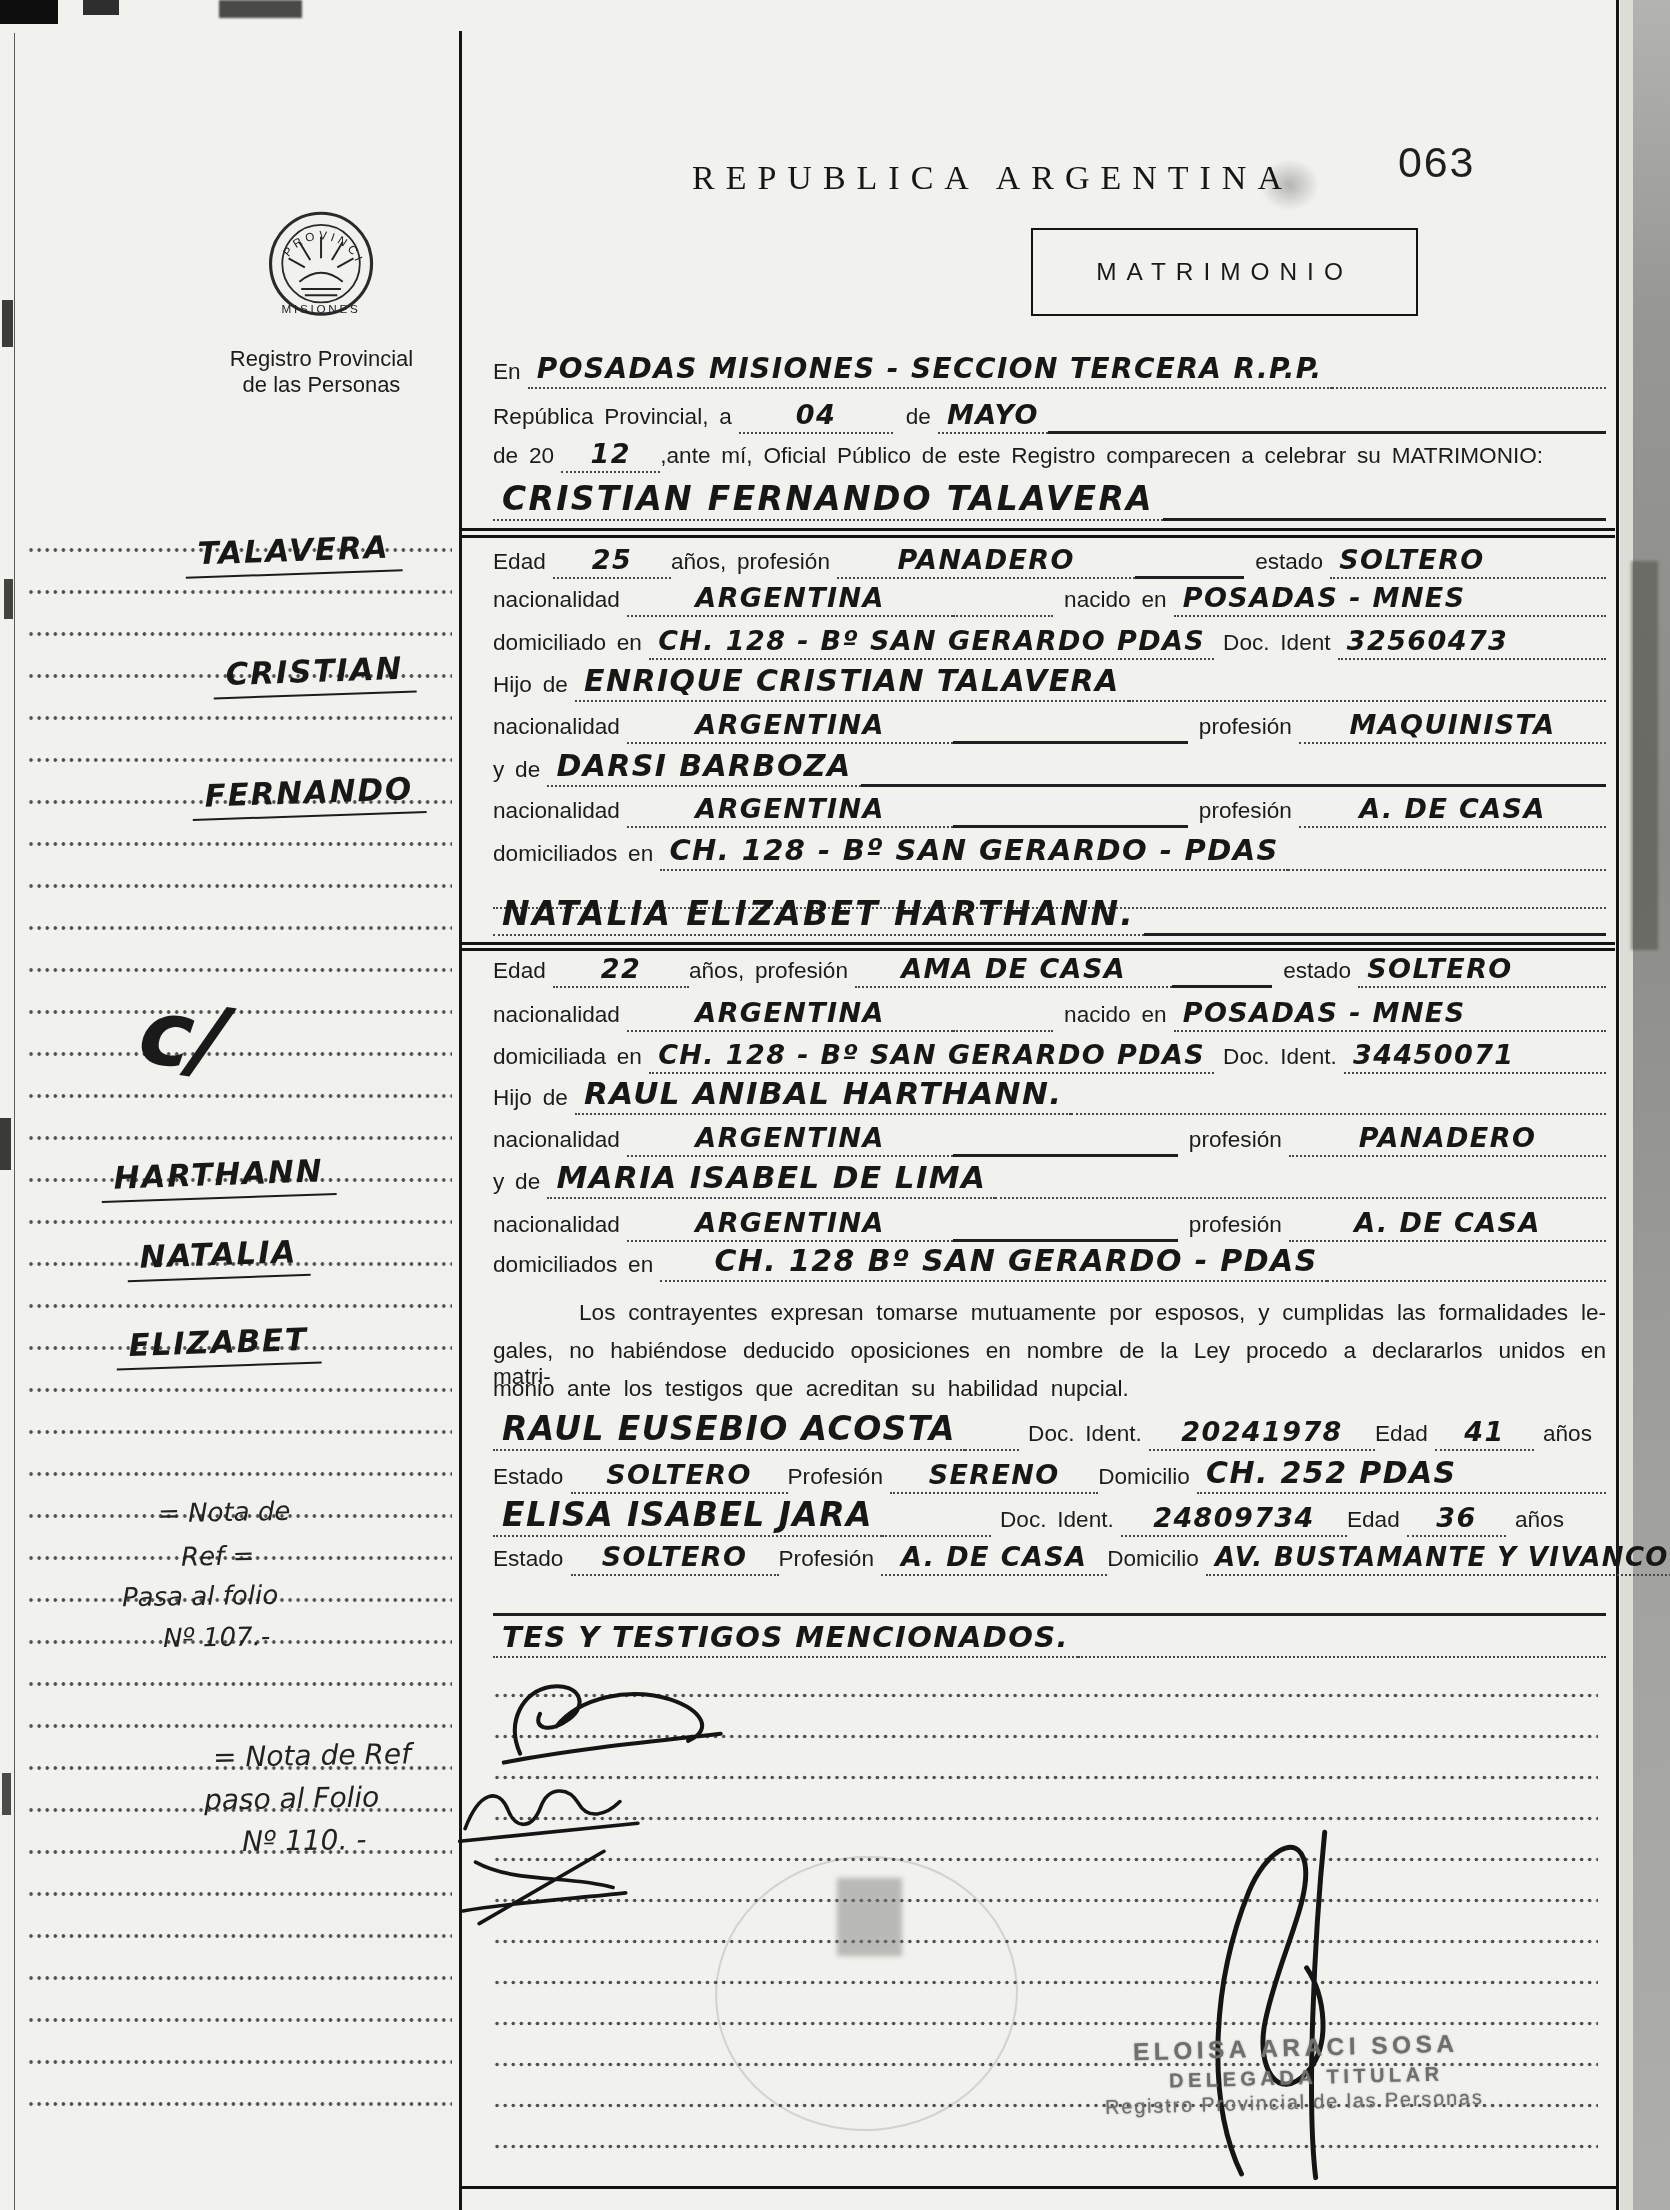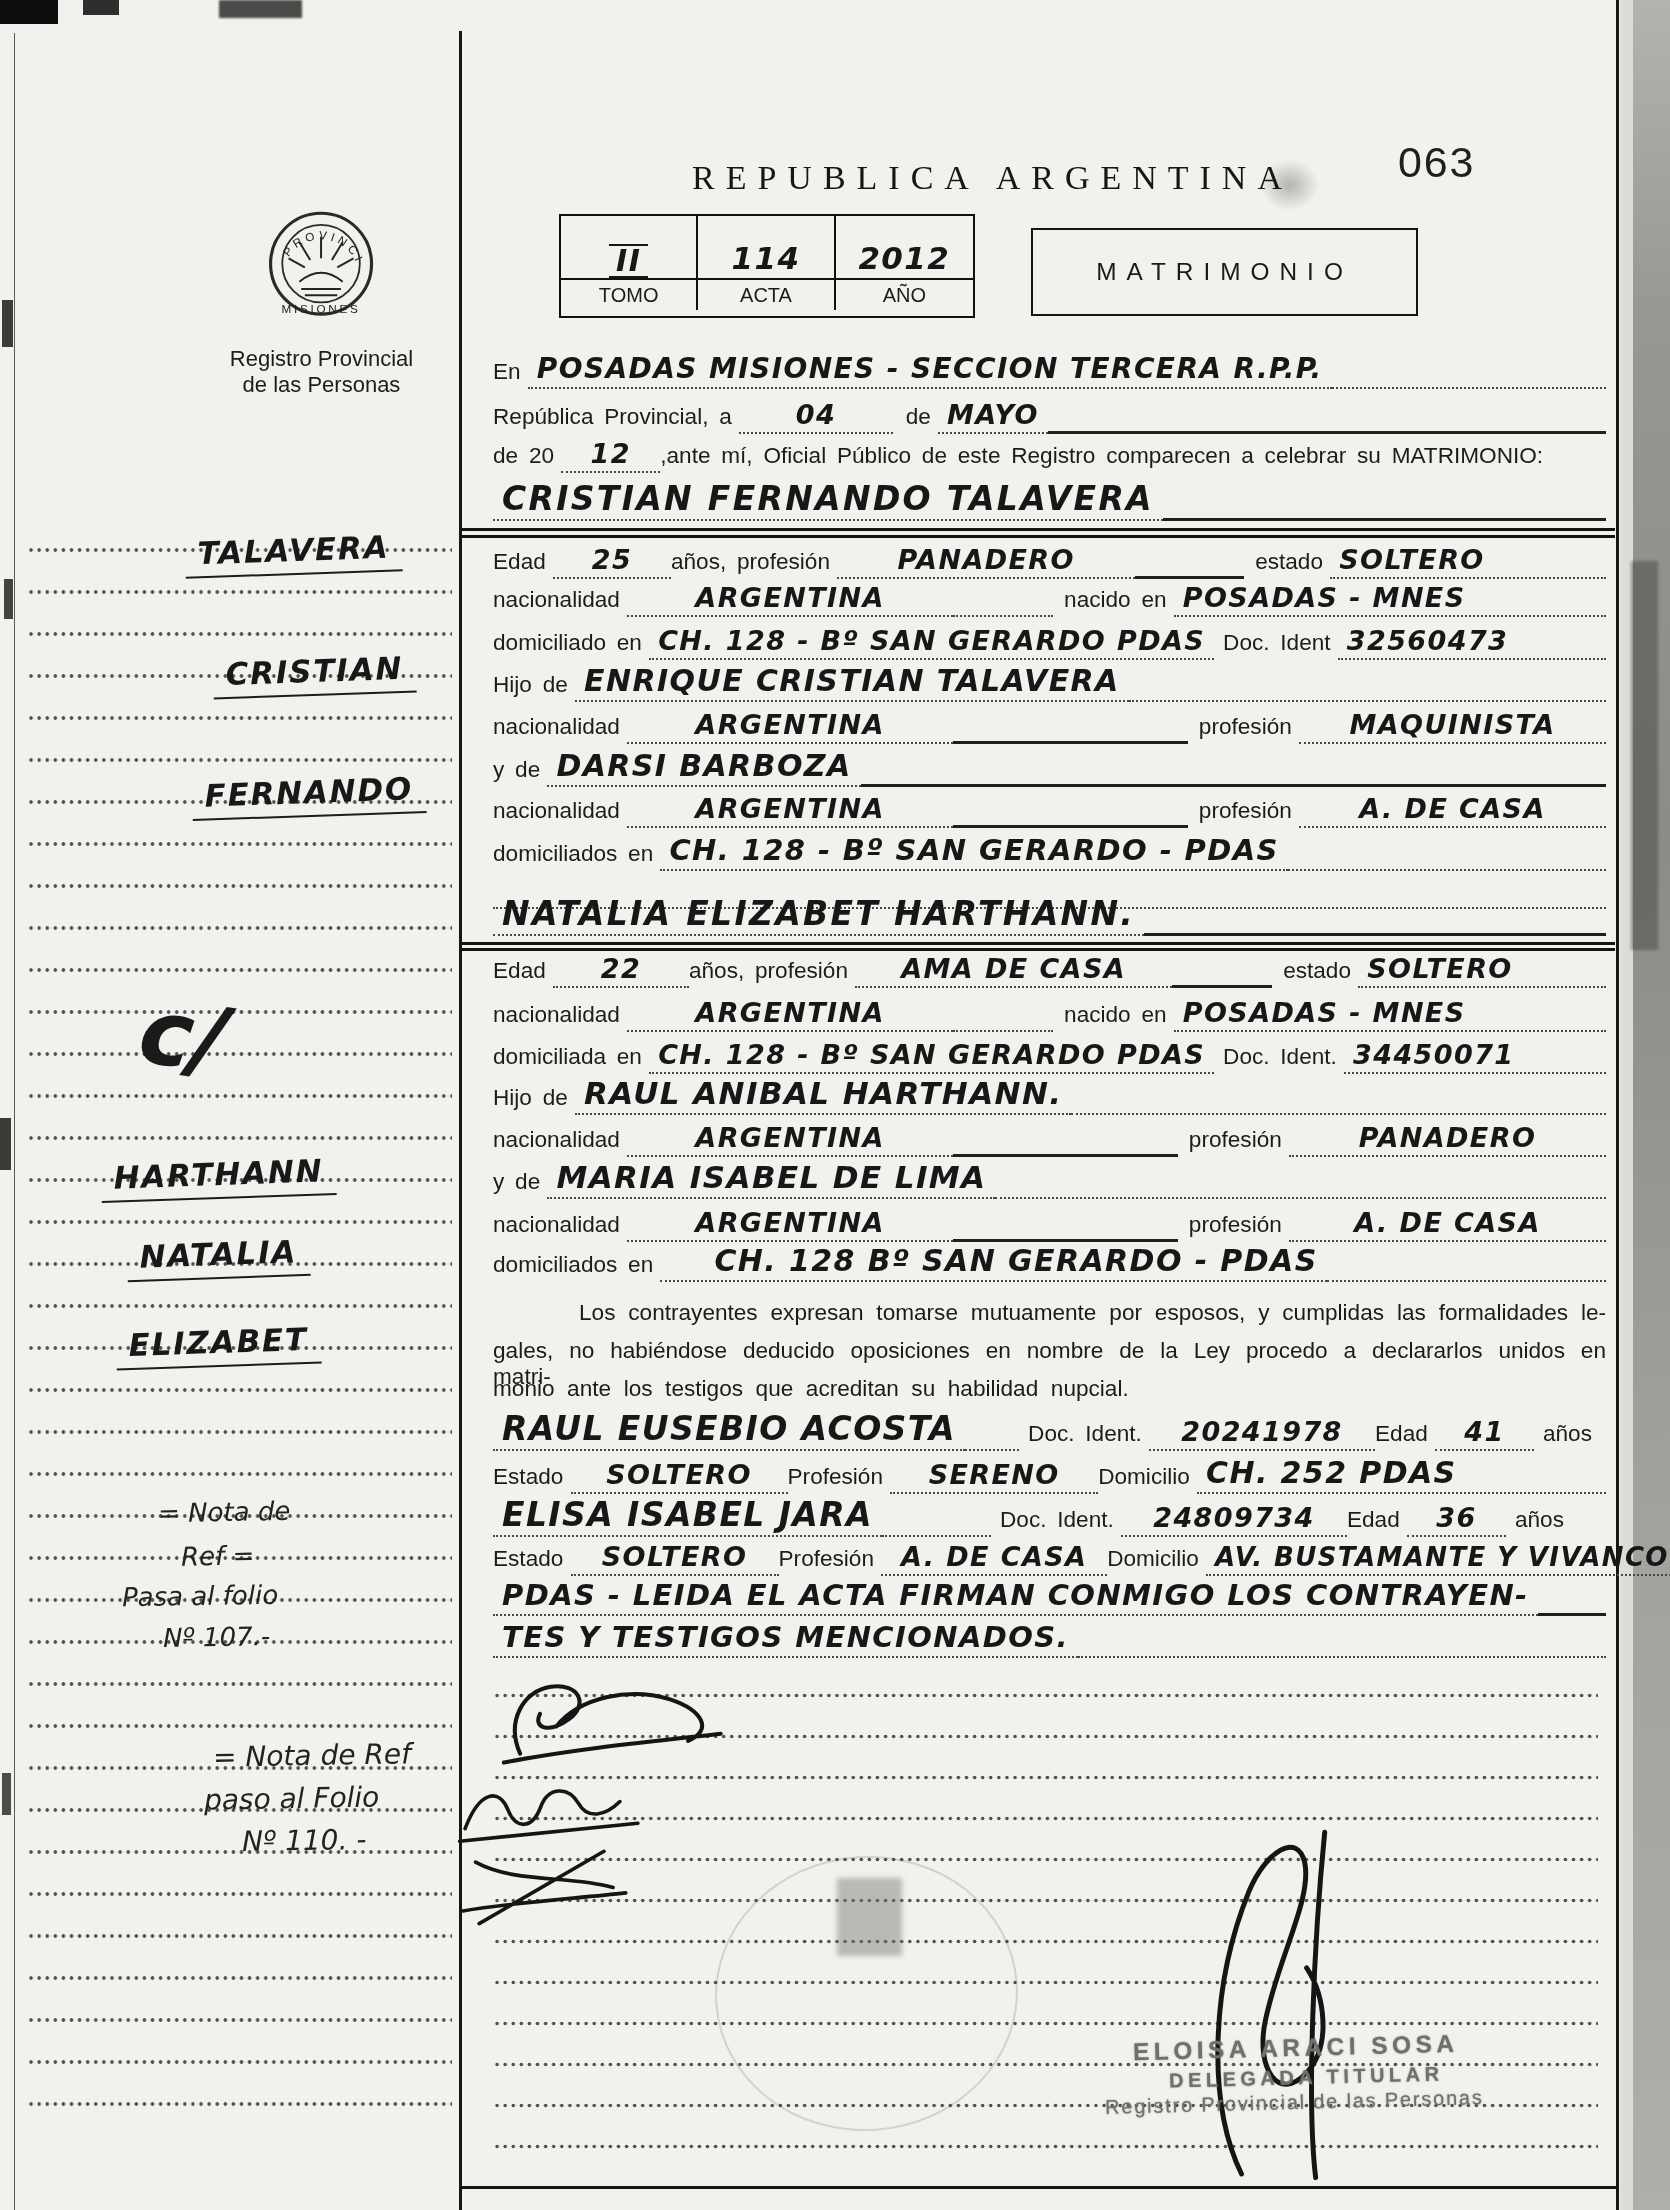--- a/index.html
+++ b/index.html
@@ -56,35 +56,20 @@
   <div style="position:absolute;left:1.8px;top:300px;width:11px;height:47px;background:#3c3c3a;"></div>
   <div style="position:absolute;left:3.6px;top:579px;width:9px;height:40px;background:#44443f;"></div>
   <div style="position:absolute;left:0;top:1118px;width:11px;height:52px;background:#3a3a36;"></div>
   <div style="position:absolute;left:1.8px;top:1773px;width:9px;height:42px;background:#4b4b47;"></div>
   <div style="position:absolute;left:1256px;top:156px;width:67px;height:58px;
        background:radial-gradient(rgba(80,80,80,.38),transparent 62%);filter:blur(0.9px);"></div>
 
   <div style="position:absolute;left:692px;top:159px;font-family:'Liberation Serif',serif;font-size:34px;letter-spacing:11px;color:#161616;">REPUBLICA ARGENTINA</div>
   <div style="position:absolute;left:1398px;top:138px;font-size:43px;font-weight:400;letter-spacing:1.8px;color:#1f1f1f;">063</div>
 
-  <div style="position:absolute;left:559px;top:214px;width:412px;height:100px;border:2.7px solid #111;
-              display:grid;grid-template-columns:1fr 1fr 1fr;grid-template-rows:62px 32px;">
-    <div style="border-right:2.7px solid #111;display:flex;align-items:flex-end;justify-content:center;">
-      <span class="hw" style="font-size:30px;border-top:2.7px solid #171717;border-bottom:2.7px solid #171717;padding:0 7.2px 0 7.2px;">II</span>
-    </div>
-    <div style="border-right:2.7px solid #111;display:flex;align-items:flex-end;justify-content:center;">
-      <span class="hw" style="font-size:31px;">114</span>
-    </div>
-    <div style="display:flex;align-items:flex-end;justify-content:center;">
-      <span class="hw" style="font-size:31px;">2012</span>
-    </div>
-    <div style="border-top:2.7px solid #111;border-right:2.7px solid #111;display:flex;align-items:center;justify-content:center;font-size:20px;">TOMO</div>
-    <div style="border-top:2.7px solid #111;border-right:2.7px solid #111;display:flex;align-items:center;justify-content:center;font-size:20px;">ACTA</div>
-    <div style="border-top:2.7px solid #111;display:flex;align-items:center;justify-content:center;font-size:20px;">AÑO</div>
-  </div>
 
   <div style="position:absolute;left:1031px;top:228px;width:383px;height:84px;border:2.7px solid #141414;
               display:flex;align-items:center;justify-content:center;">
     <span style="font-size:24.4px;letter-spacing:10px;color:#1a1a1a;">MATRIMONIO</span>
   </div>
 
   <svg style="position:absolute;left:256px;top:206px;" width="131" height="119" viewBox="0 0 145 132">
     <circle cx="72" cy="64" r="56" fill="none" stroke="#2a2a2a" stroke-width="3.5"></circle>
     <circle cx="72" cy="64" r="43" fill="none" stroke="#2a2a2a" stroke-width="2"></circle>
     <g stroke="#242424" stroke-width="2.2" fill="none">
@@ -295,21 +280,20 @@
   </div>
   <div class="row" style="top:1533px;">
     <span class="lab">Estado</span>
     <span class="hw dot ctr" style="min-width:190px;">SOLTERO</span>
     <span class="lab">Profesión</span>
     <span class="hw dot ctr" style="min-width:208px;">A. DE CASA</span>
     <span class="lab">Domicilio</span>
     <span class="hw dot fill" style="font-size:26px;">AV. BUSTAMANTE Y VIVANCO</span>
   </div>
   <div class="row" style="top:1573px;">
-    <span class="hw dot" style="font-size:29px;">PDAS - LEIDA EL ACTA FIRMAN CONMIGO LOS CONTRAYEN-</span>
     <span class="fill sfill"></span>
   </div>
   <div class="row" style="top:1615px;align-items:flex-end;">
     <span class="hw dot" style="font-size:29px;">TES Y TESTIGOS MENCIONADOS.</span>
     <span class="fill dot"></span>
   </div>
 
   <div style="position:absolute;left:715px;top:1856px;width:299px;height:271px;border:2.7px solid rgba(70,70,64,.18);
               border-radius:50%;transform:rotate(-4deg);"></div>
   <div style="position:absolute;left:837px;top:1878px;width:65px;height:78px;background:rgba(118,118,112,.45);filter:blur(2.7px);"></div>

